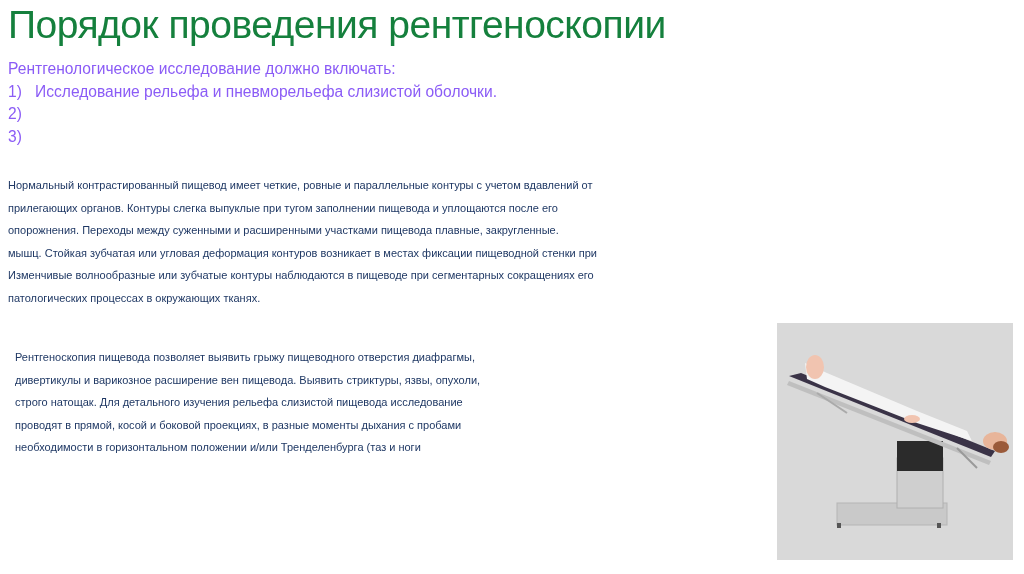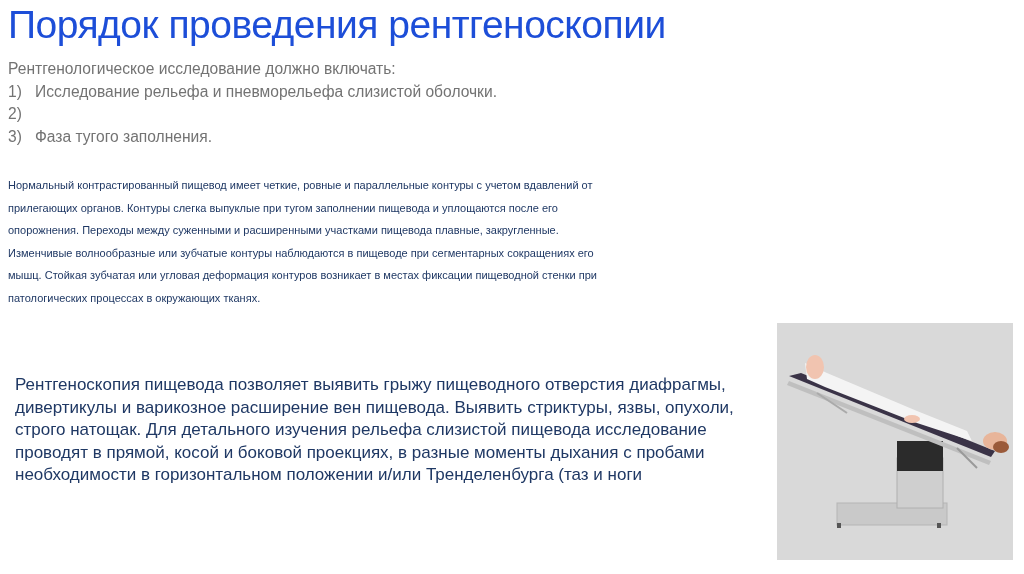--- a/index.html
+++ b/index.html
@@ -4,37 +4,37 @@
 <style>
   html, body { margin: 0; padding: 0; }
   body {
     width: 1024px; height: 574px; overflow: hidden;
     background: #ffffff;
     font-family: "Liberation Sans", "DejaVu Sans", sans-serif;
     position: relative;
   }
   .title {
     position: absolute; left: 8px; top: 2px;
-    font-size: 39px; color: #1d4ed8; line-height: 46px;
+    font-size: 39px; color: #15803d; line-height: 46px;
     letter-spacing: -0.5px; white-space: nowrap;
   }
   .intro {
     position: absolute; left: 8px; top: 58px;
-    font-size: 15.6px; color: #737373; line-height: 22.5px;
+    font-size: 15.6px; color: #8b5cf6; line-height: 22.5px;
   }
   .list { margin: 0; padding: 0; list-style: none; }
   .list li { display: flex; }
   .list .num { width: 27px; flex: none; }
   .para1 {
     position: absolute; left: 8px; top: 174px; width: 1000px;
     font-size: 11px; color: #1f3864; line-height: 22.6px;
   }
   .para2 {
     position: absolute; left: 15px; top: 346px; width: 760px;
-    font-size: 17px; color: #1f3864; line-height: 22.6px; margin-top: 28px;
+    font-size: 11px; color: #1f3864; line-height: 22.6px;
   }
   .photo {
     position: absolute; left: 777px; top: 323px; width: 236px; height: 237px;
     background: #d9d9d9;
   }
   .photo svg { width: 100%; height: 100%; display: block; }
 </style>
 </head>
 <body>
 
@@ -45,31 +45,30 @@
   <ul class="list">
     <li>
       <span class="num">1)</span>
       <span>Исследование рельефа и пневморельефа слизистой оболочки.</span>
     </li>
     <li>
       <span class="num">2)</span>
     </li>
     <li>
       <span class="num">3)</span>
-      <span>Фаза тугого заполнения.</span>
     </li>
   </ul>
 </div>
 
 <div class="para1">
   <div>Нормальный контрастированный пищевод имеет четкие, ровные и параллельные контуры с учетом вдавлений от</div>
   <div>прилегающих органов. Контуры слегка выпуклые при тугом заполнении пищевода и уплощаются после его</div>
   <div>опорожнения. Переходы между суженными и расширенными участками пищевода плавные, закругленные.</div>
+  <div>мышц. Стойкая зубчатая или угловая деформация контуров возникает в местах фиксации пищеводной стенки при</div>
   <div>Изменчивые волнообразные или зубчатые контуры наблюдаются в пищеводе при сегментарных сокращениях его</div>
-  <div>мышц. Стойкая зубчатая или угловая деформация контуров возникает в местах фиксации пищеводной стенки при</div>
   <div>патологических процессах в окружающих тканях.</div>
 </div>
 
 <div class="para2">
   <div>Рентгеноскопия пищевода позволяет выявить грыжу пищеводного отверстия диафрагмы,</div>
   <div>дивертикулы и варикозное расширение вен пищевода. Выявить стриктуры, язвы, опухоли,</div>
   <div>строго натощак. Для детального изучения рельефа слизистой пищевода исследование</div>
   <div>проводят в прямой, косой и боковой проекциях, в разные моменты дыхания с пробами</div>
   <div>необходимости в горизонтальном положении и/или Тренделенбурга (таз и ноги</div>
 </div>

